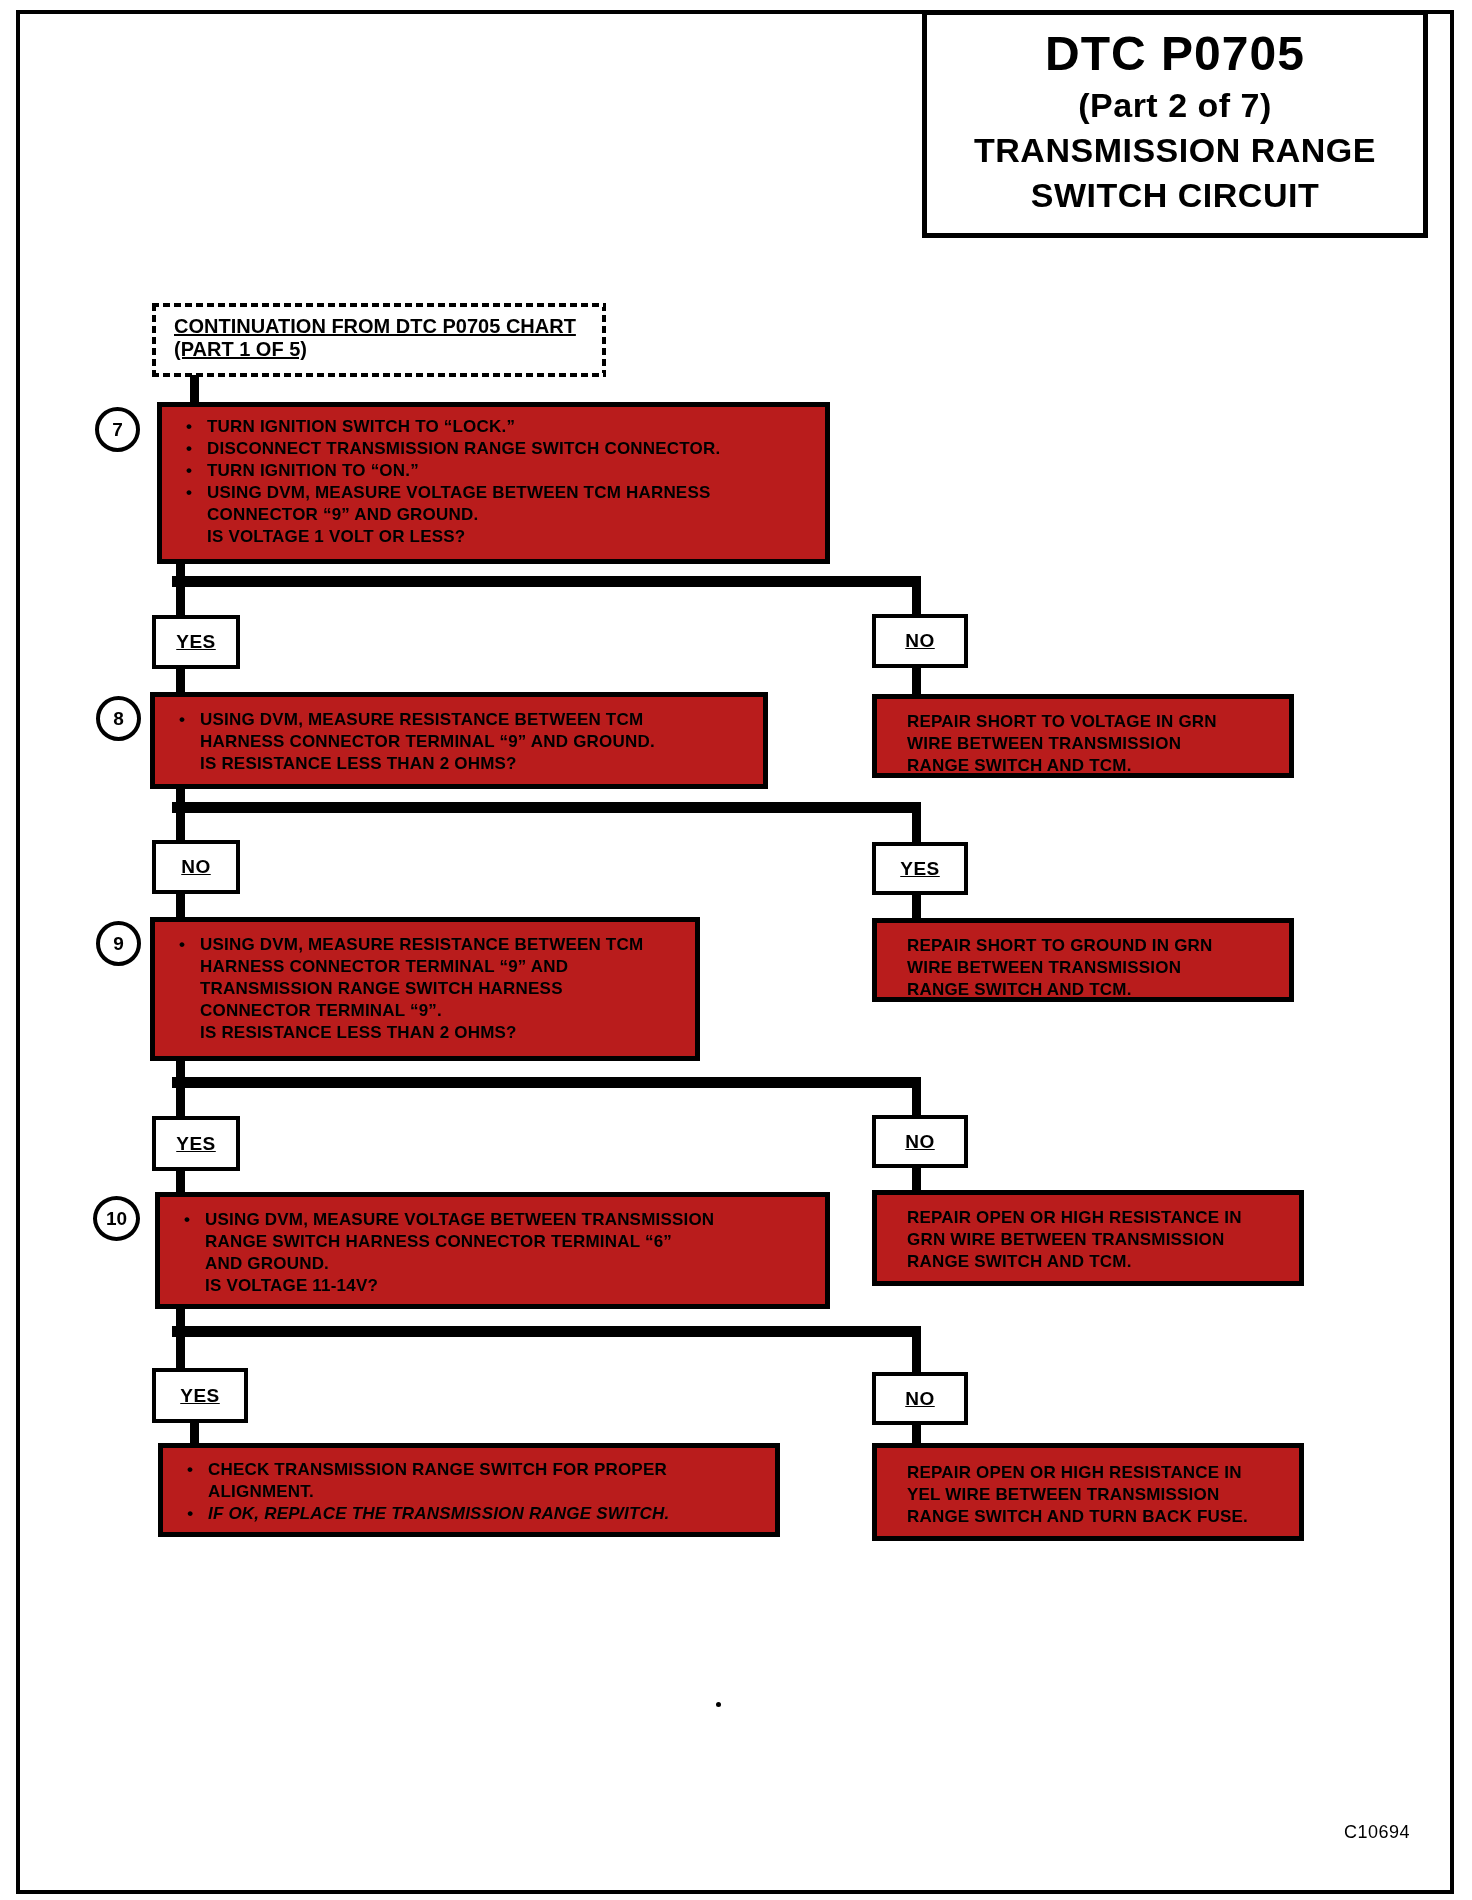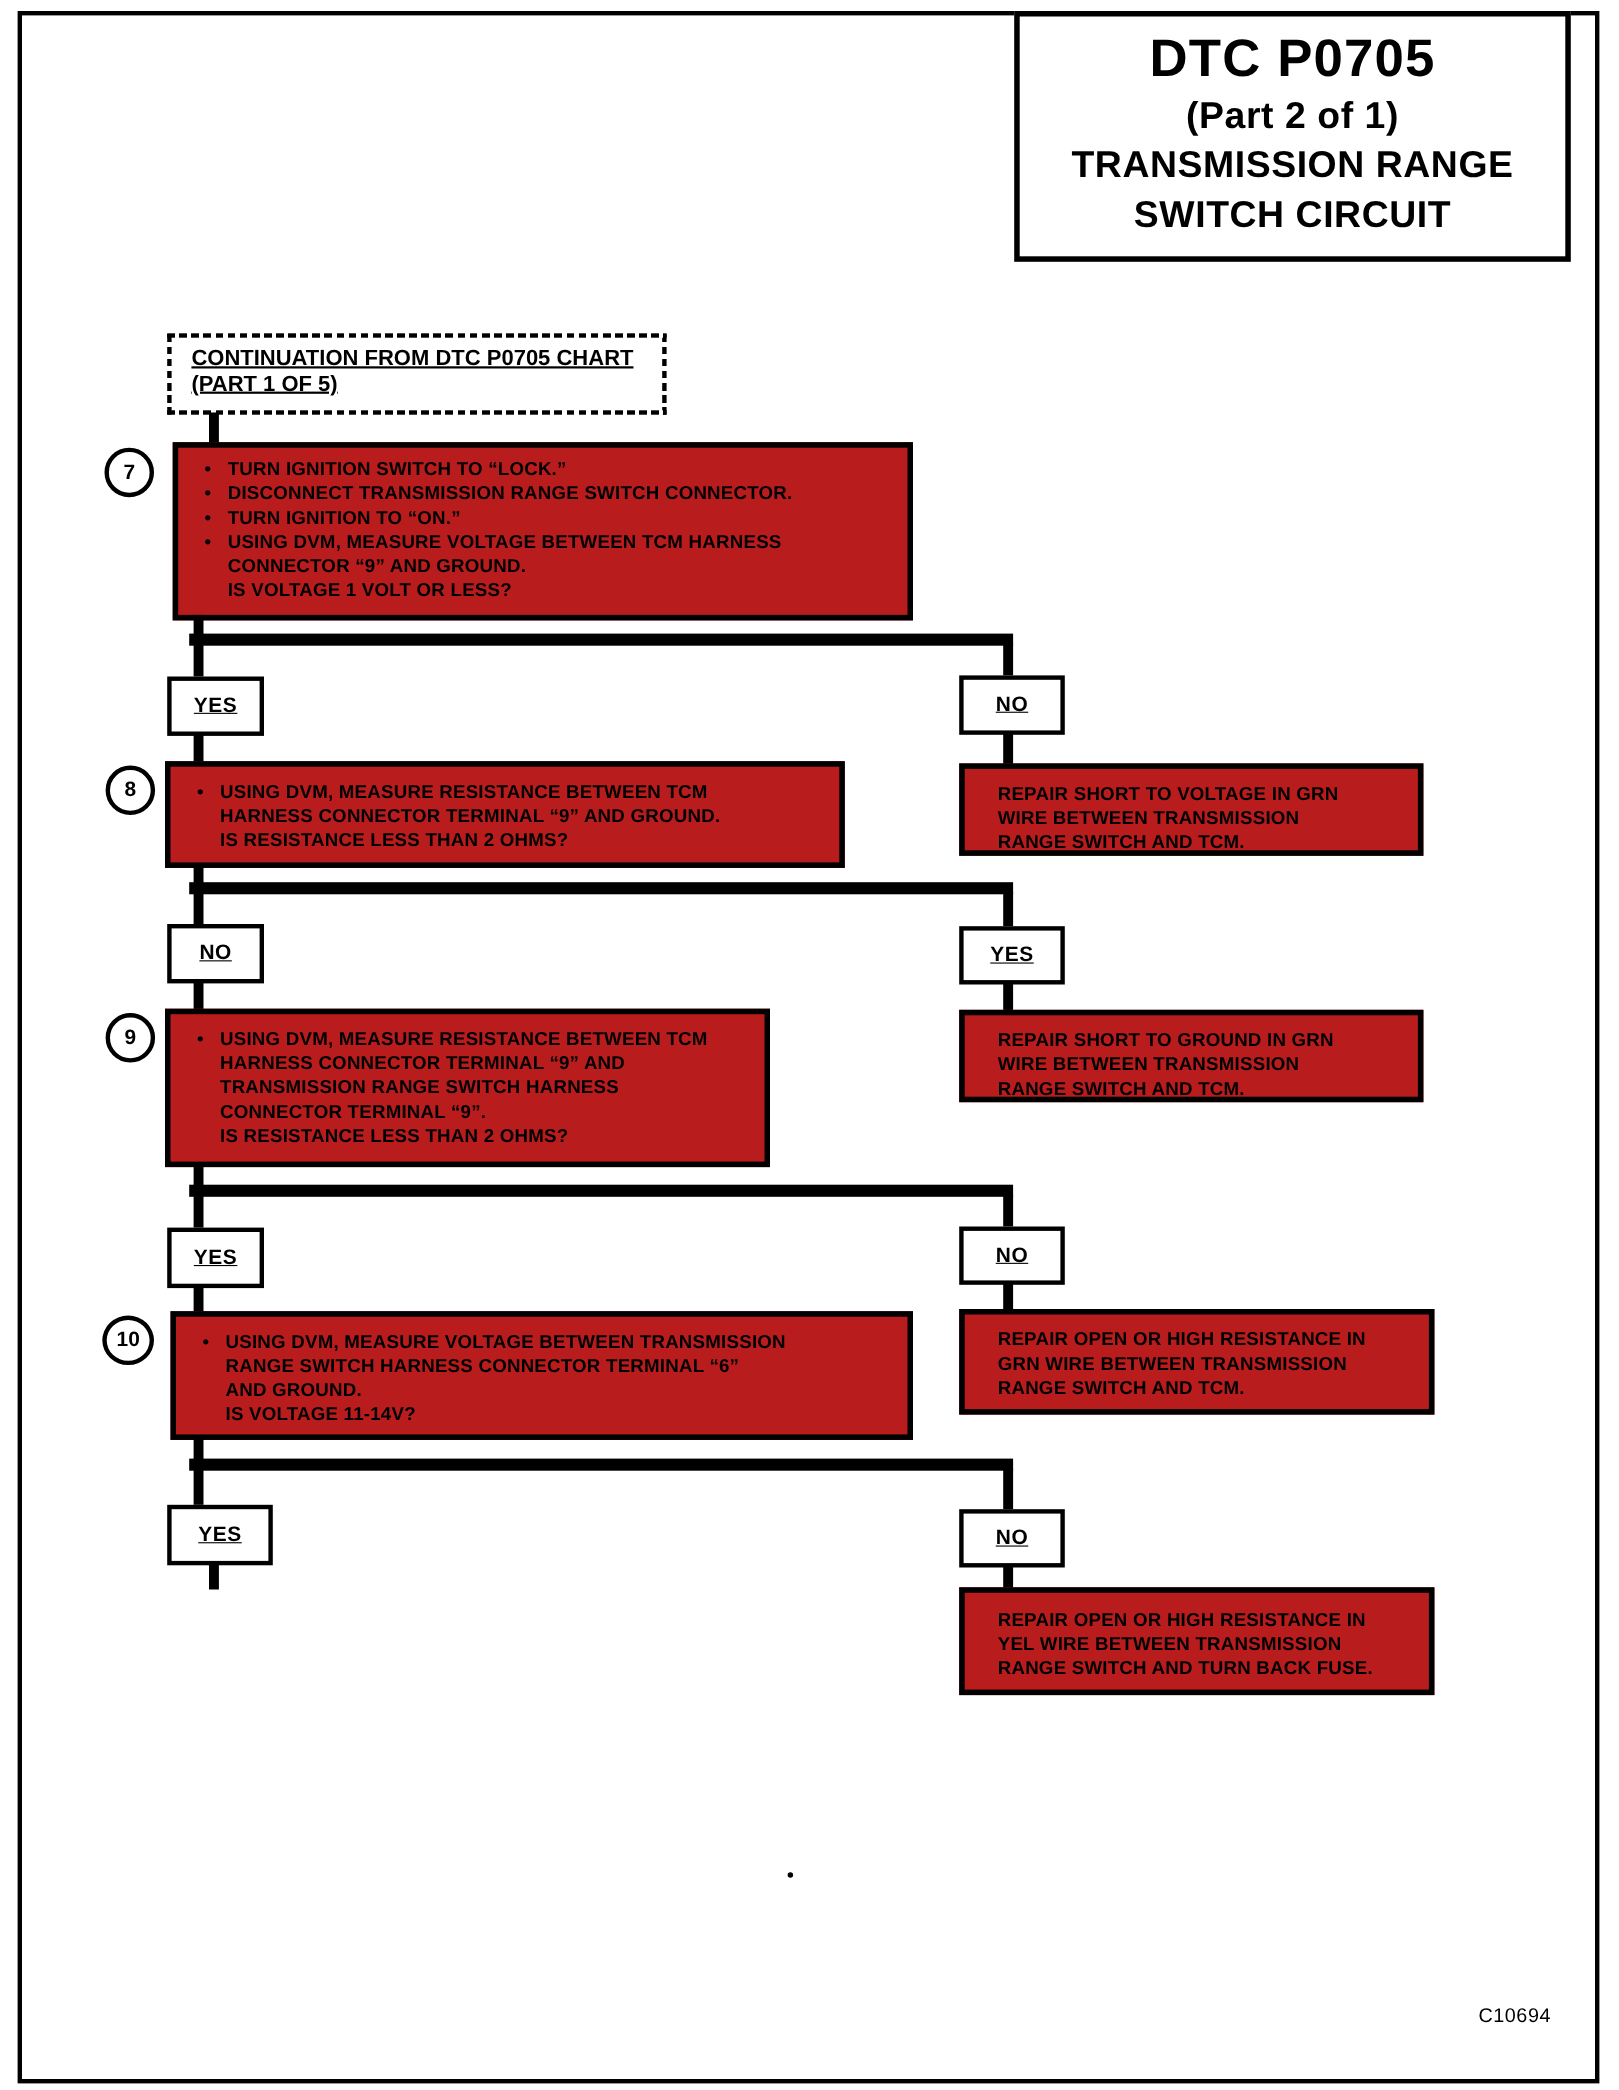--- a/index.html
+++ b/index.html
@@ -83,21 +83,21 @@
 </style>
 </head>
 <body>
 
 <div class="page">
 
   <div class="frame"></div>
 
   <div class="title-box">
     <div class="title-main">DTC P0705</div>
-    <div class="title-sub">(Part 2 of 1)</div>
+    <div class="title-sub">(Part 2 of 7)</div>
     <div class="title-sub">TRANSMISSION RANGE</div>
     <div class="title-sub">SWITCH CIRCUIT</div>
   </div>
 
   <div class="dashed-box">
     <div>CONTINUATION FROM DTC P0705 CHART</div>
     <div>(PART 1 OF 5)</div>
   </div>
 
   <div class="vline" style="left:190px; top:375px; height:31px;"></div>
@@ -232,20 +232,31 @@
   <div class="vline" style="left:912px; top:1335px; height:39px;"></div>
   <div class="label-box" style="left:152px; top:1368px; width:96px; height:55px;">
     <span>YES</span>
   </div>
   <div class="label-box" style="left:872px; top:1372px; width:96px; height:53px;">
     <span>NO</span>
   </div>
   <div class="vline" style="left:190px; top:1421px; height:24px;"></div>
   <div class="vline" style="left:912px; top:1423px; height:22px;"></div>
 
+  <div class="qbox" style="left:158px; top:1443px; width:622px; height:94px;">
+    <div class="inner" style="padding-top:11px;">
+      <div class="bullet-row">
+          <span class="pre">CHECK TRANSMISSION RANGE SWITCH FOR PROPER
+ALIGNMENT.</span>
+        </div>
+      <div class="bullet-row italic">
+          <span class="pre">IF OK, REPLACE THE TRANSMISSION RANGE SWITCH.</span>
+        </div>
+    </div>
+  </div>
   <div class="qbox action-box" style="left:872px; top:1443px; width:432px; height:98px;">
     <div class="inner" style="padding-top:14px;">
         <div class="pre">REPAIR OPEN OR HIGH RESISTANCE IN
 YEL WIRE BETWEEN TRANSMISSION
 RANGE SWITCH AND TURN BACK FUSE.</div>
       </div>
   </div>
 
   <div class="stray-dot"></div>
   <div class="figure-code">C10694</div>

